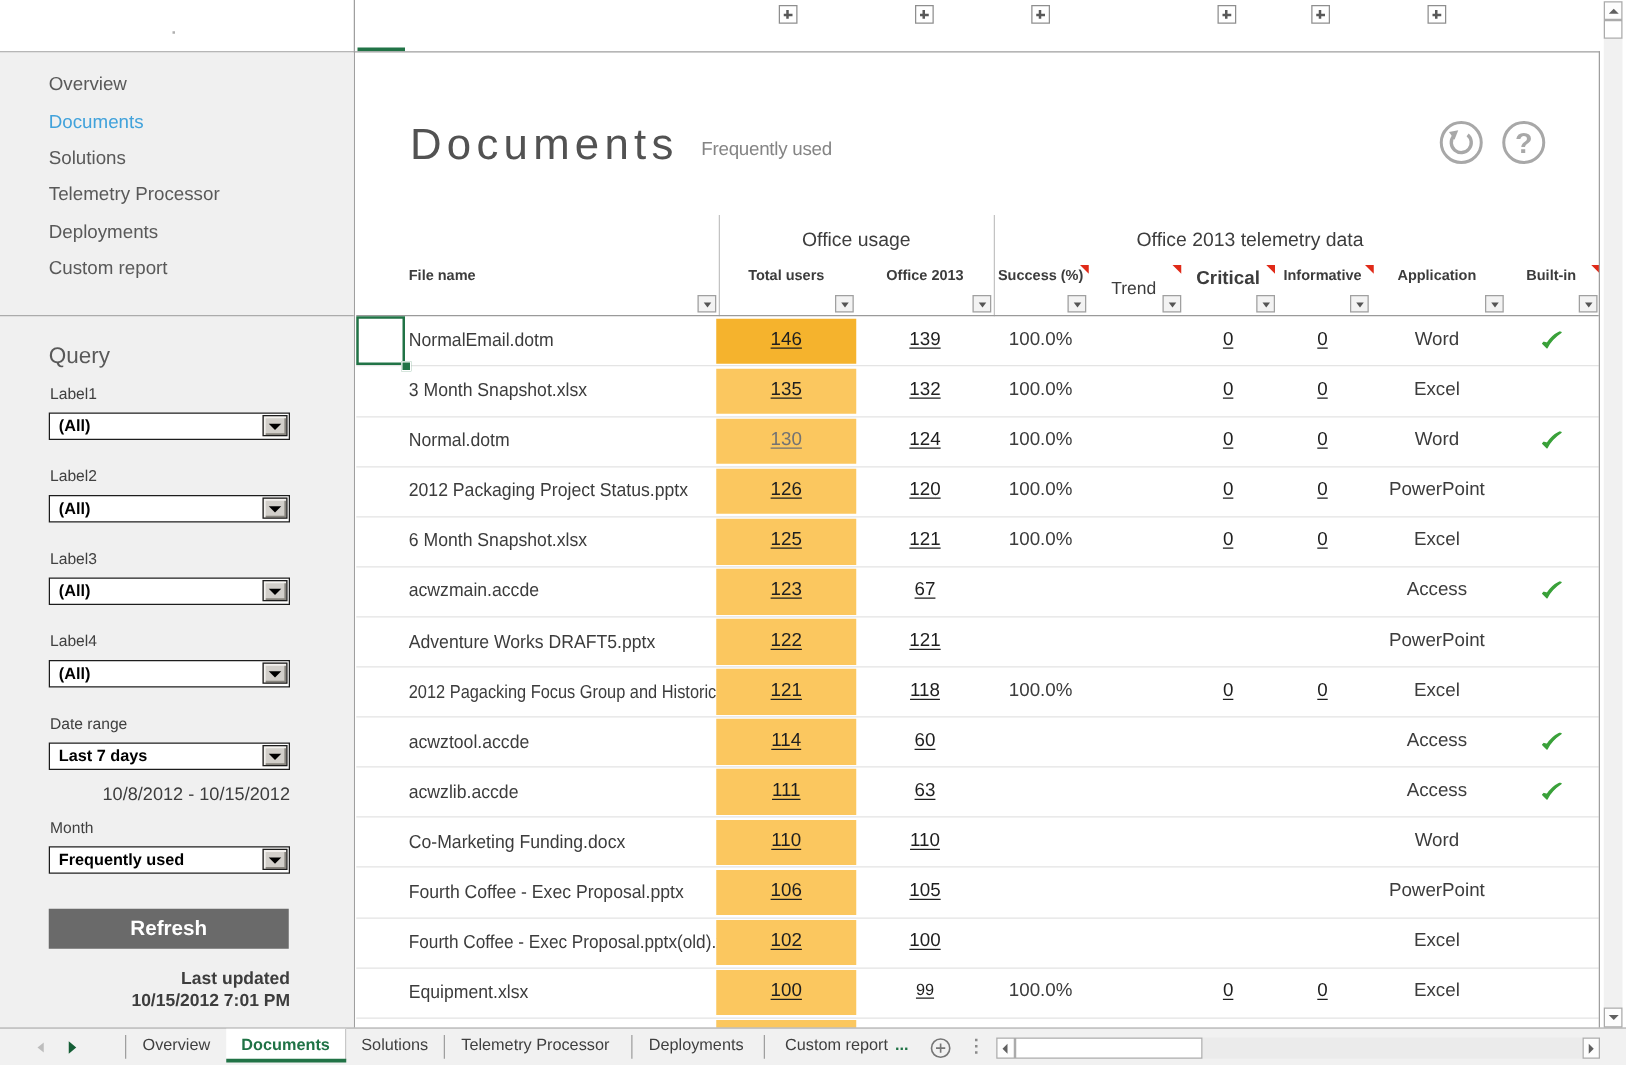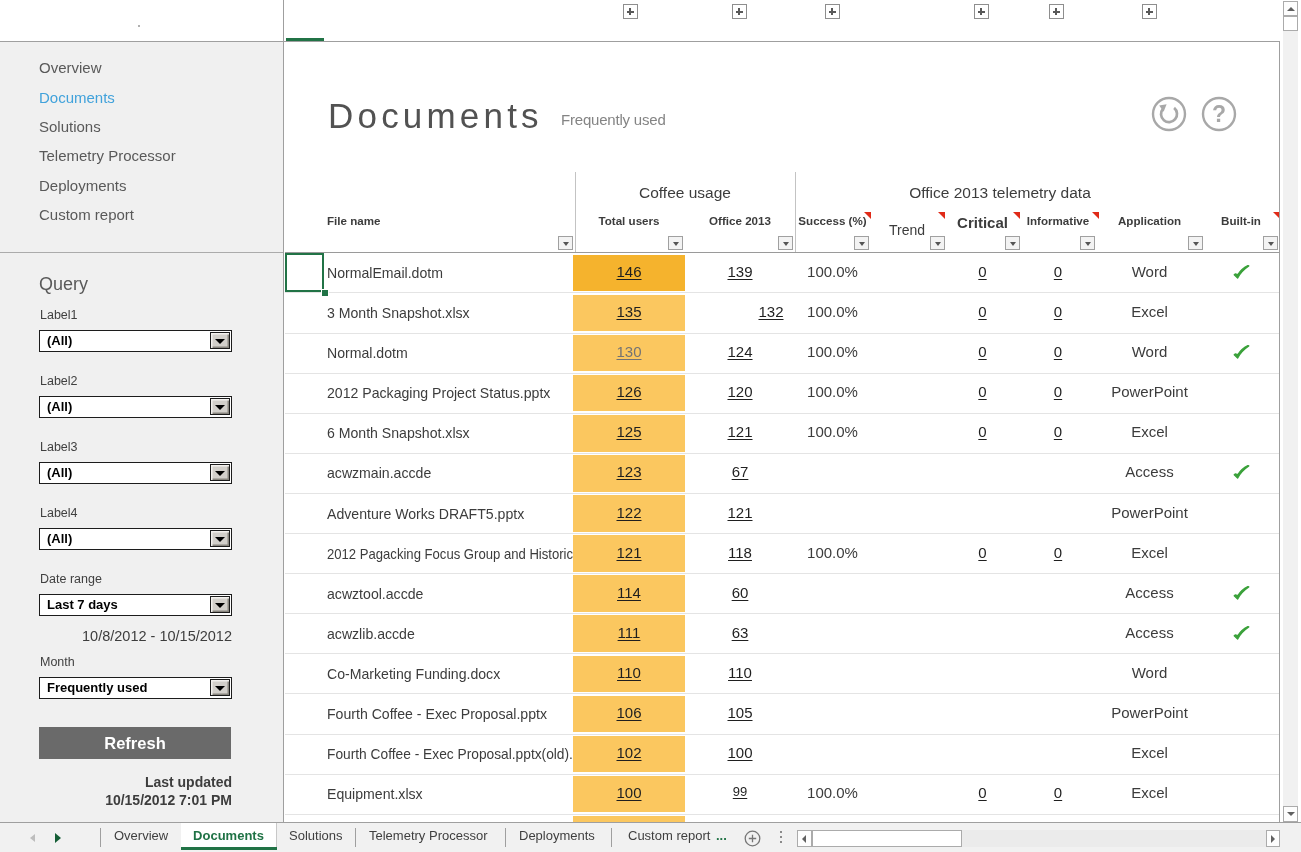--- a/index.html
+++ b/index.html
@@ -89,21 +89,21 @@
 <circle cx="18" cy="18" r="16" fill="none" stroke="#a8a8a8" stroke-width="2.4"></circle>
 <path d="M 23.1 11.9 A 8 8 0 1 1 11.9 12.9" fill="none" stroke="#a8a8a8" stroke-width="2.7"></path>
 <path d="M 15.6 8.2 L 8.2 9.6 L 12.6 15.8 Z" fill="#a8a8a8"></path>
 </svg>
 <svg class="abs" style="left:1201px;top:96px;" width="36" height="36" viewBox="0 0 36 36">
 <circle cx="18" cy="18" r="16" fill="none" stroke="#a8a8a8" stroke-width="2.4"></circle>
 <text x="18" y="26" text-anchor="middle" font-family="Liberation Sans" font-size="23px" font-weight="700" fill="#a8a8a8">?</text>
 </svg>
 <div class="vline" style="left:575px;top:172px;height:81px;"></div>
 <div class="vline" style="left:795px;top:172px;height:81px;"></div>
-<div class="abs ctr" style="left:575px;top:184px;width:220px;font-size:15.5px;color:#3d3d3d;">Coffee usage</div>
+<div class="abs ctr" style="left:575px;top:184px;width:220px;font-size:15.5px;color:#3d3d3d;">Office usage</div>
 <div class="abs ctr" style="left:795px;top:184px;width:410px;font-size:15.5px;color:#3d3d3d;">Office 2013 telemetry data</div>
 <div class="abs" style="left:327px;top:214px;font-size:11.6px;font-weight:700;color:#3c3c3c;">File name</div>
 <div class="abs ctr" style="left:573px;top:214px;width:112px;font-size:11.6px;font-weight:700;color:#3c3c3c;">Total users</div>
 <div class="abs ctr" style="left:685px;top:214px;width:110px;font-size:11.6px;font-weight:700;color:#3c3c3c;">Office 2013</div>
 <div class="abs ctr" style="left:795px;top:214px;width:75px;font-size:11.6px;font-weight:700;color:#3c3c3c;">Success (%)</div>
 <div class="abs ctr" style="left:870px;top:222px;width:74px;font-size:14px;font-weight:400;color:#3c3c3c;">Trend</div>
 <div class="abs ctr" style="left:945px;top:214px;width:75px;font-size:15px;font-weight:700;color:#3c3c3c;">Critical</div>
 <div class="abs ctr" style="left:1020px;top:214px;width:76px;font-size:11.6px;font-weight:700;color:#3c3c3c;">Informative</div>
 <div class="abs ctr" style="left:1096px;top:214px;width:107px;font-size:11.6px;font-weight:700;color:#3c3c3c;">Application</div>
 <div class="abs ctr" style="left:1203px;top:214px;width:76px;font-size:11.6px;font-weight:700;color:#3c3c3c;">Built-in</div>
@@ -131,21 +131,21 @@
 <div class="abs ctr u" style="left:945px;top:262.9px;width:75px;font-size:15px;color:#1f1f1f;">0</div>
 <div class="abs ctr u" style="left:1020px;top:262.9px;width:76px;font-size:15px;color:#1f1f1f;">0</div>
 <div class="abs ctr" style="left:1096px;top:262.9px;width:107px;font-size:15px;">Word</div>
 <svg class="abs" style="left:1233px;top:264.9px;" width="18" height="16" viewBox="0 0 18 16">
 <path d="M 1.2 9.8 L 4.6 13.2 C 6.2 9.8 10.6 4.4 15.8 0.9 L 14.9 0.5 C 9.8 3.0 6.6 6.6 4.8 9.6 L 2.2 8.9 Z" fill="#3aa13a" stroke="#3aa13a" stroke-width="1.2" stroke-linejoin="round"></path>
 </svg>
 <div class="grid" style="top:332.5px;"></div>
 <div class="abs" style="left:573px;top:294.6px;width:112px;height:36.7px;background:#FBC75F;"></div>
 <div class="abs" style="left:327px;top:303.1px;width:246px;height:20px;line-height:20px;font-size:15px;white-space:nowrap;overflow:hidden;"><span style="display:inline-block;transform:scaleX(0.94);transform-origin:0 0;">3 Month Snapshot.xlsx</span></div>
 <div class="abs ctr u" style="left:573px;top:303.1px;width:112px;font-size:15px;color:#1f1f1f;">135</div>
-<div class="abs ctr u" style="left:685px;top:303.1px;width:110px;font-size:15px;color:#1f1f1f;padding-left:31px;">132</div>
+<div class="abs ctr u" style="left:685px;top:303.1px;width:110px;font-size:15px;color:#1f1f1f;">132</div>
 <div class="abs ctr" style="left:795px;top:303.1px;width:75px;font-size:15px;">100.0%</div>
 <div class="abs ctr u" style="left:945px;top:303.1px;width:75px;font-size:15px;color:#1f1f1f;">0</div>
 <div class="abs ctr u" style="left:1020px;top:303.1px;width:76px;font-size:15px;color:#1f1f1f;">0</div>
 <div class="abs ctr" style="left:1096px;top:303.1px;width:107px;font-size:15px;">Excel</div>
 <div class="grid" style="top:372.6px;"></div>
 <div class="abs" style="left:573px;top:334.7px;width:112px;height:36.7px;background:#FBC75F;"></div>
 <div class="abs" style="left:327px;top:343.2px;width:246px;height:20px;line-height:20px;font-size:15px;white-space:nowrap;overflow:hidden;"><span style="display:inline-block;transform:scaleX(0.94);transform-origin:0 0;">Normal.dotm</span></div>
 <div class="abs ctr u" style="left:573px;top:343.2px;width:112px;font-size:15px;color:#737373;">130</div>
 <div class="abs ctr u" style="left:685px;top:343.2px;width:110px;font-size:15px;color:#1f1f1f;">124</div>
 <div class="abs ctr" style="left:795px;top:343.2px;width:75px;font-size:15px;">100.0%</div>

